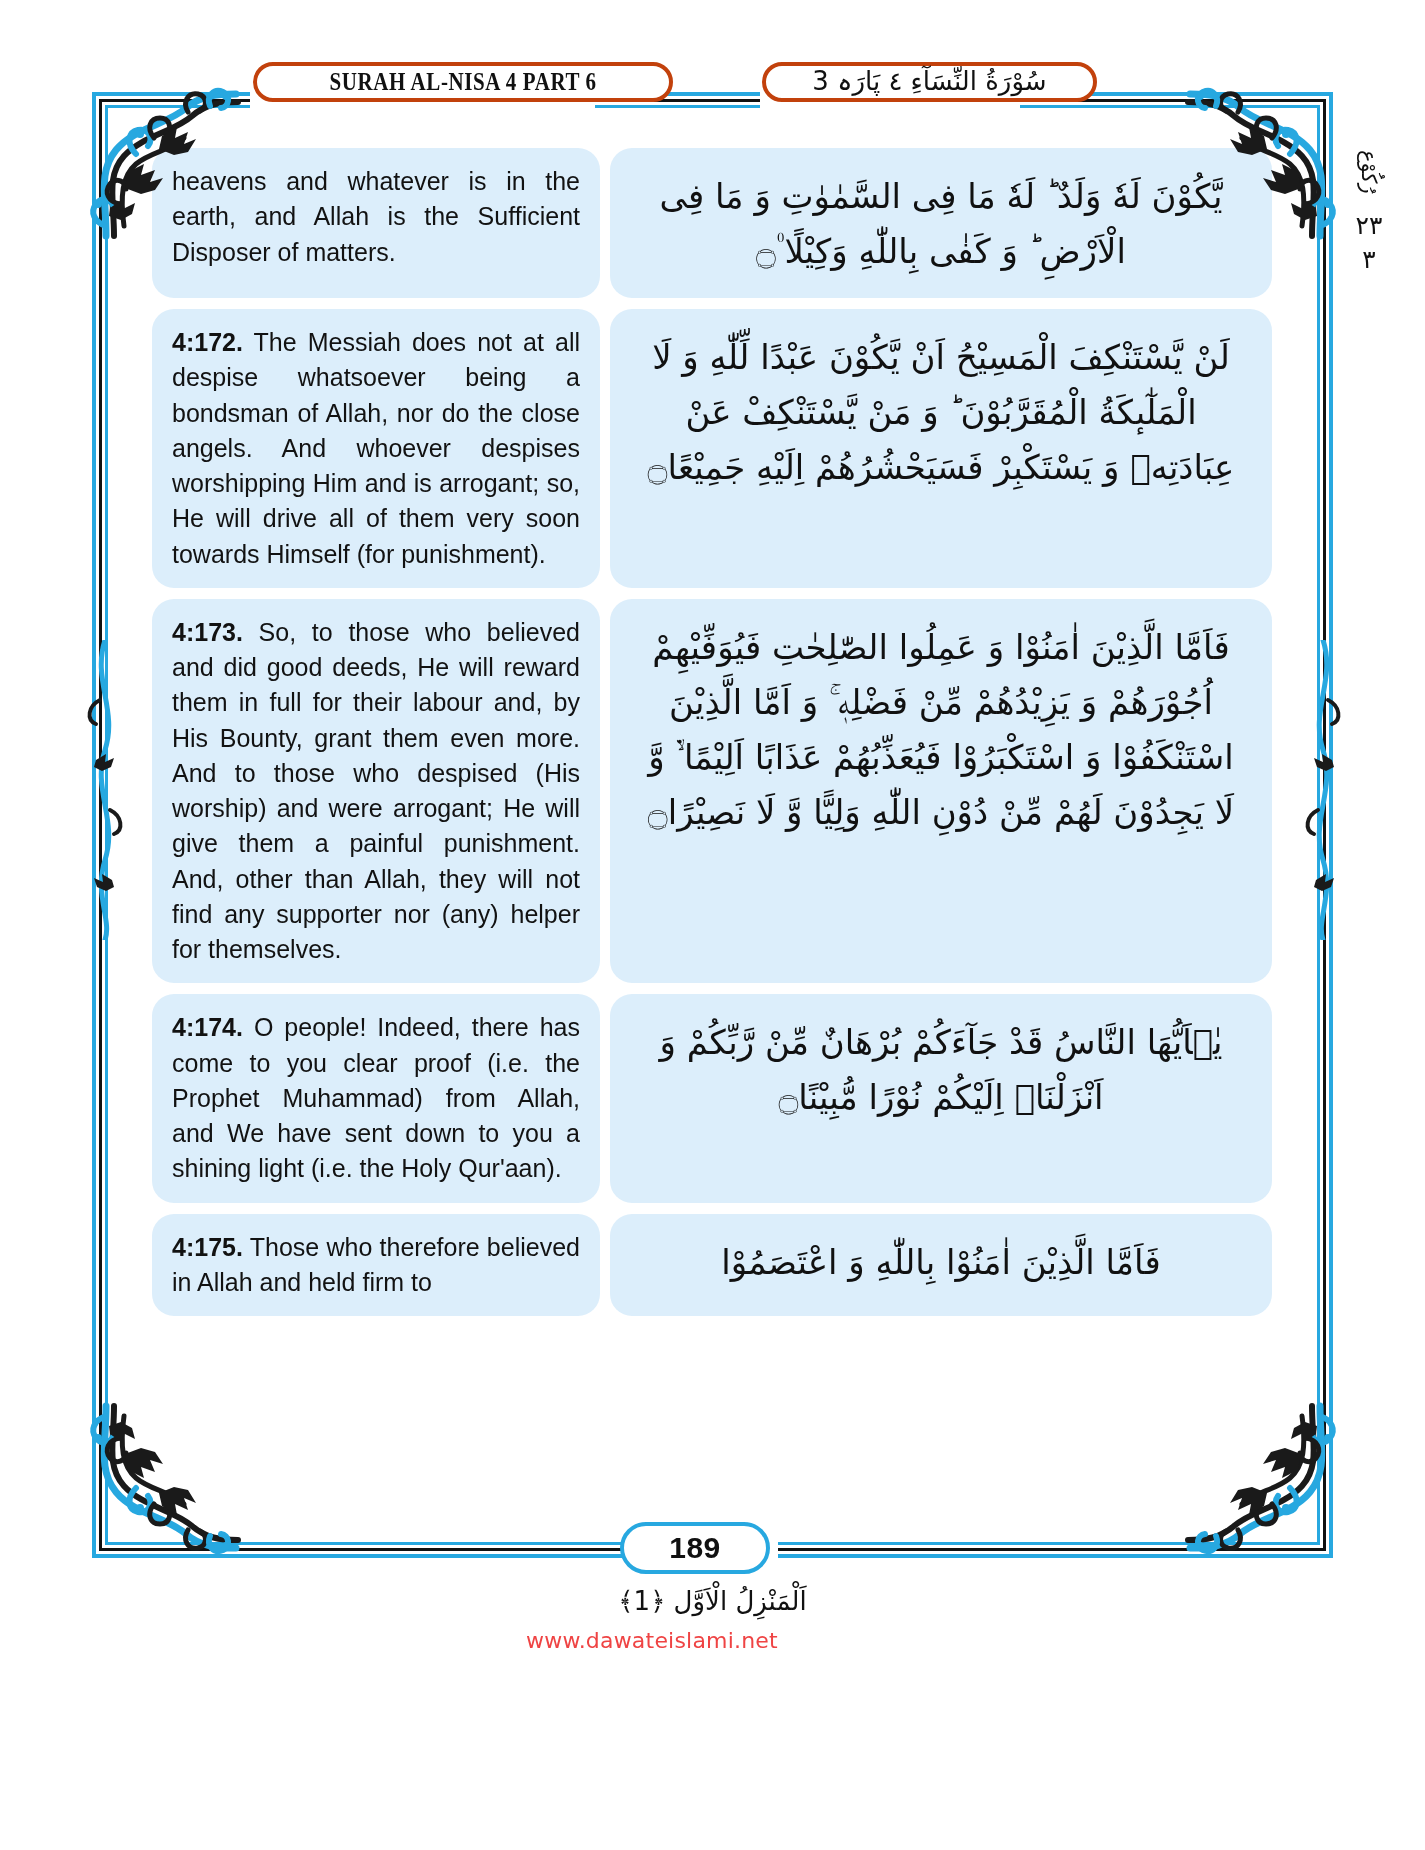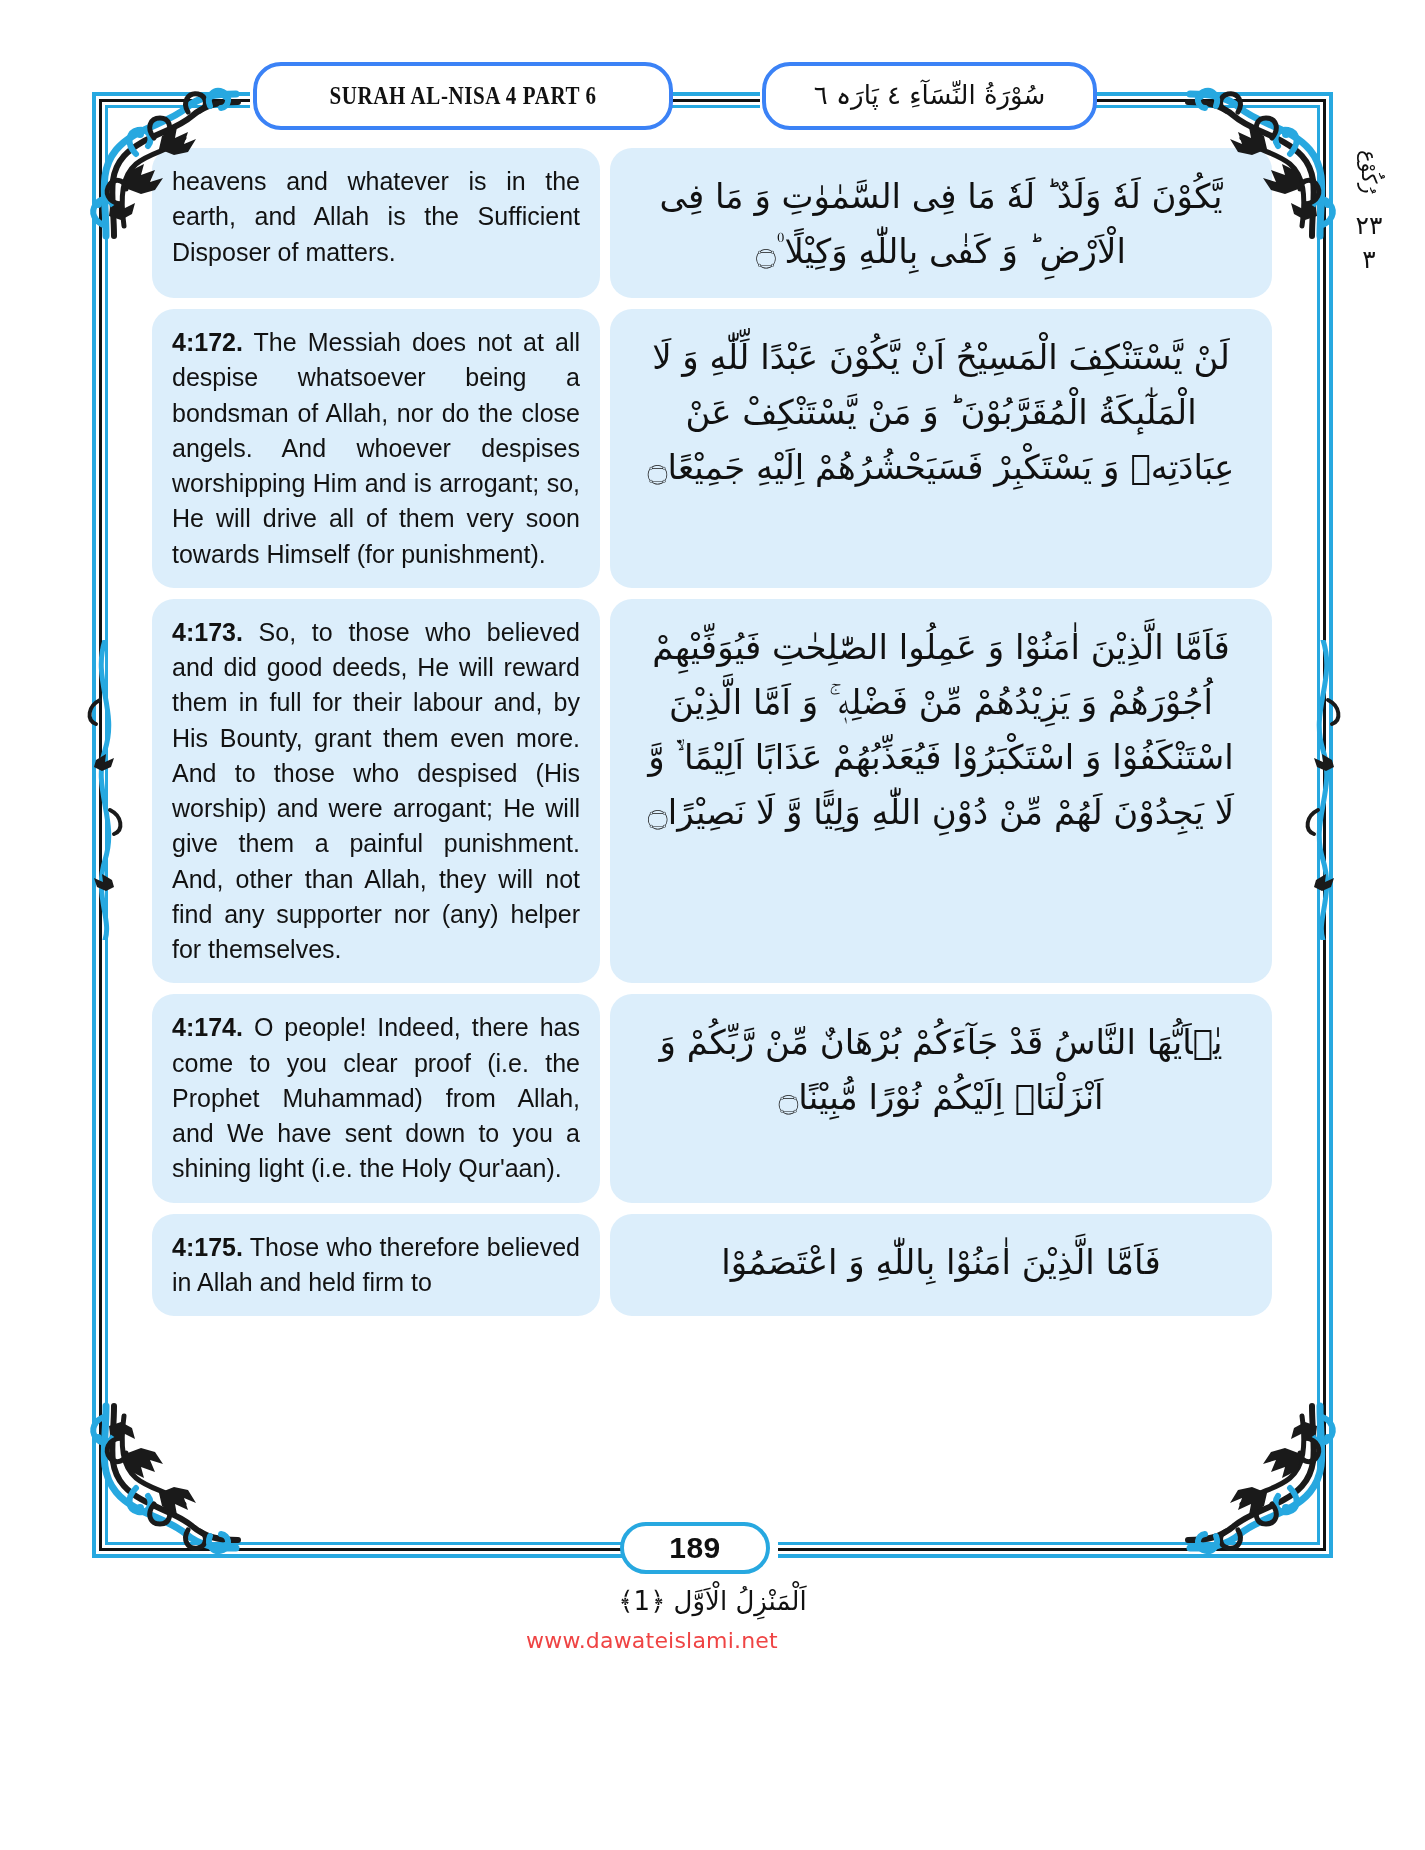--- a/index.html
+++ b/index.html
@@ -54,23 +54,23 @@
 
   
   .header-zone {
     position: absolute;
     left: 92px; top: 62px;
     width: 1241px; height: 72px;
   }
   .cap {
     position: absolute;
     top: 0;
-    height: 68px;
+    height: 40px;
     background: #ffffff;
-    border: 4px solid #3b82f6;
+    border: 4px solid #c2410c;
     border-radius: 28px;
     box-sizing: border-box;
     display: flex;
     align-items: center;
     justify-content: center;
     z-index: 6;
   }
   .cap-left {
     left: 161px;
     width: 420px;
@@ -260,21 +260,21 @@
 
   <div class="rule-mask" style="left:250px; top:80px; width:345px; height:48px;"></div>
   <div class="rule-mask" style="left:760px; top:80px; width:260px; height:48px;"></div>
   <div class="rule-mask" style="left:628px; top:1528px; width:150px; height:44px;"></div>
 
   <div class="header-zone">
     <div class="cap cap-left">
       <span class="txt">SURAH AL-NISA 4 PART 6</span>
     </div>
     <div class="cap cap-right">
-      <span class="txt">سُوْرَةُ النِّسَآءِ ٤ پَارَہ ٦</span>
+      <span class="txt">سُوْرَةُ النِّسَآءِ ٤ پَارَہ 3</span>
     </div>
   </div>
 
   <div class="content">
 
     <div class="vrow">
       <div class="panel eng">
         <p><b class="vno"></b><span>heavens and whatever is in the earth, and Allah is the Sufficient Disposer of matters.</span></p>
       </div>
       <div class="panel ara">

